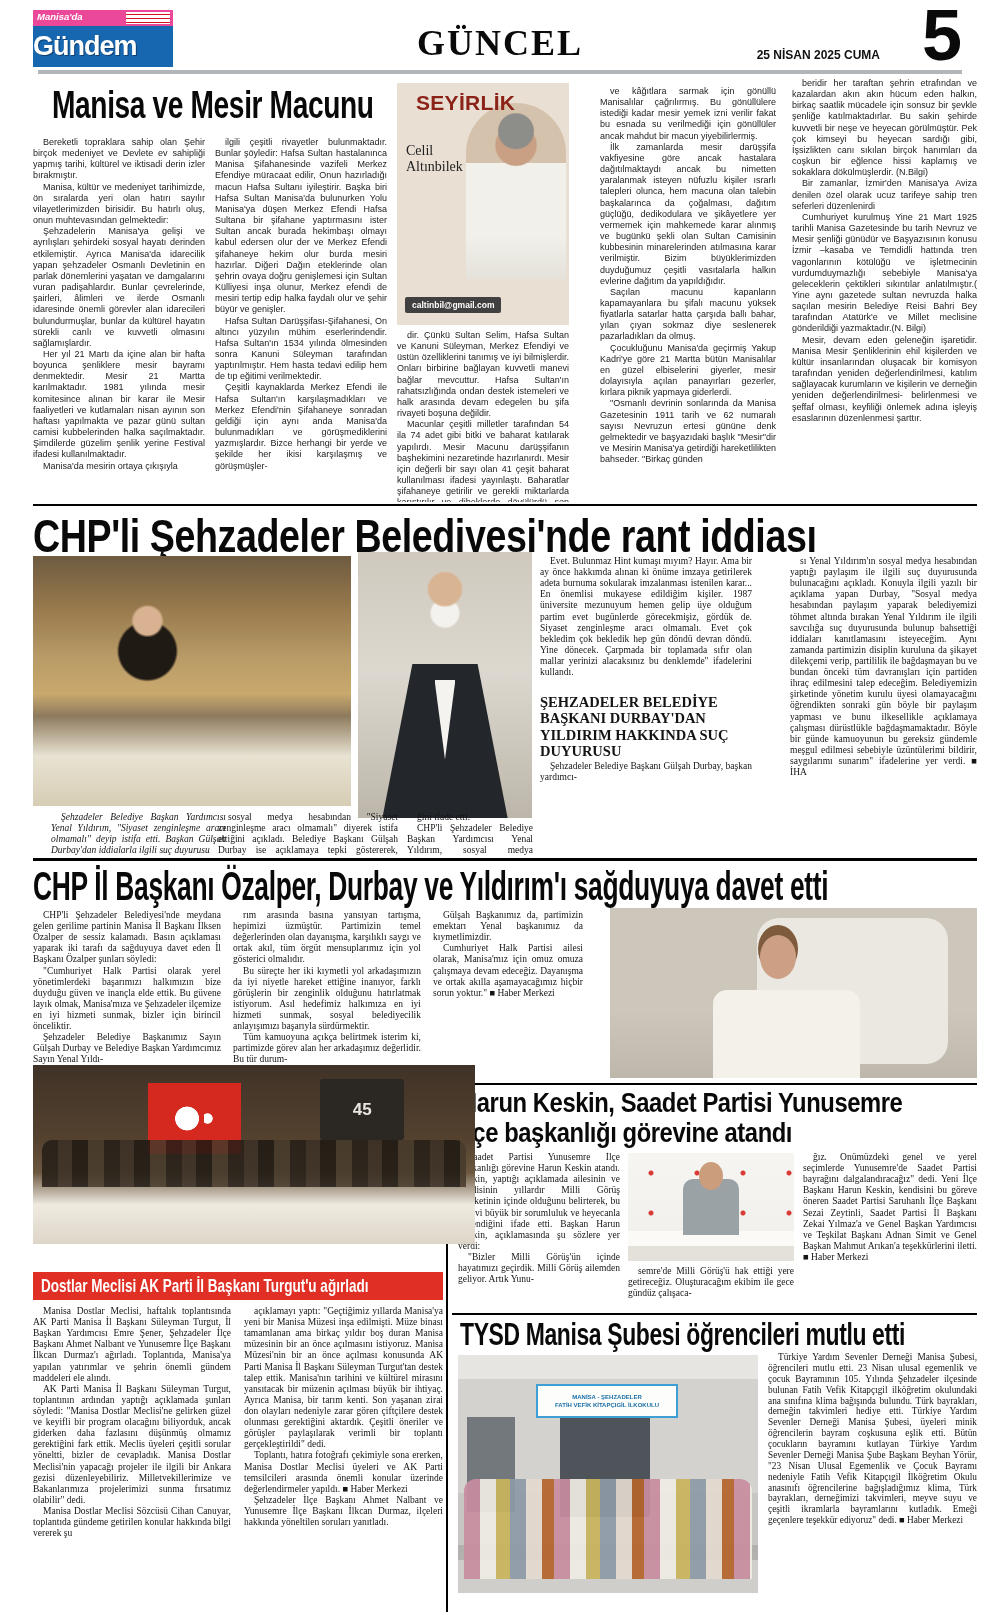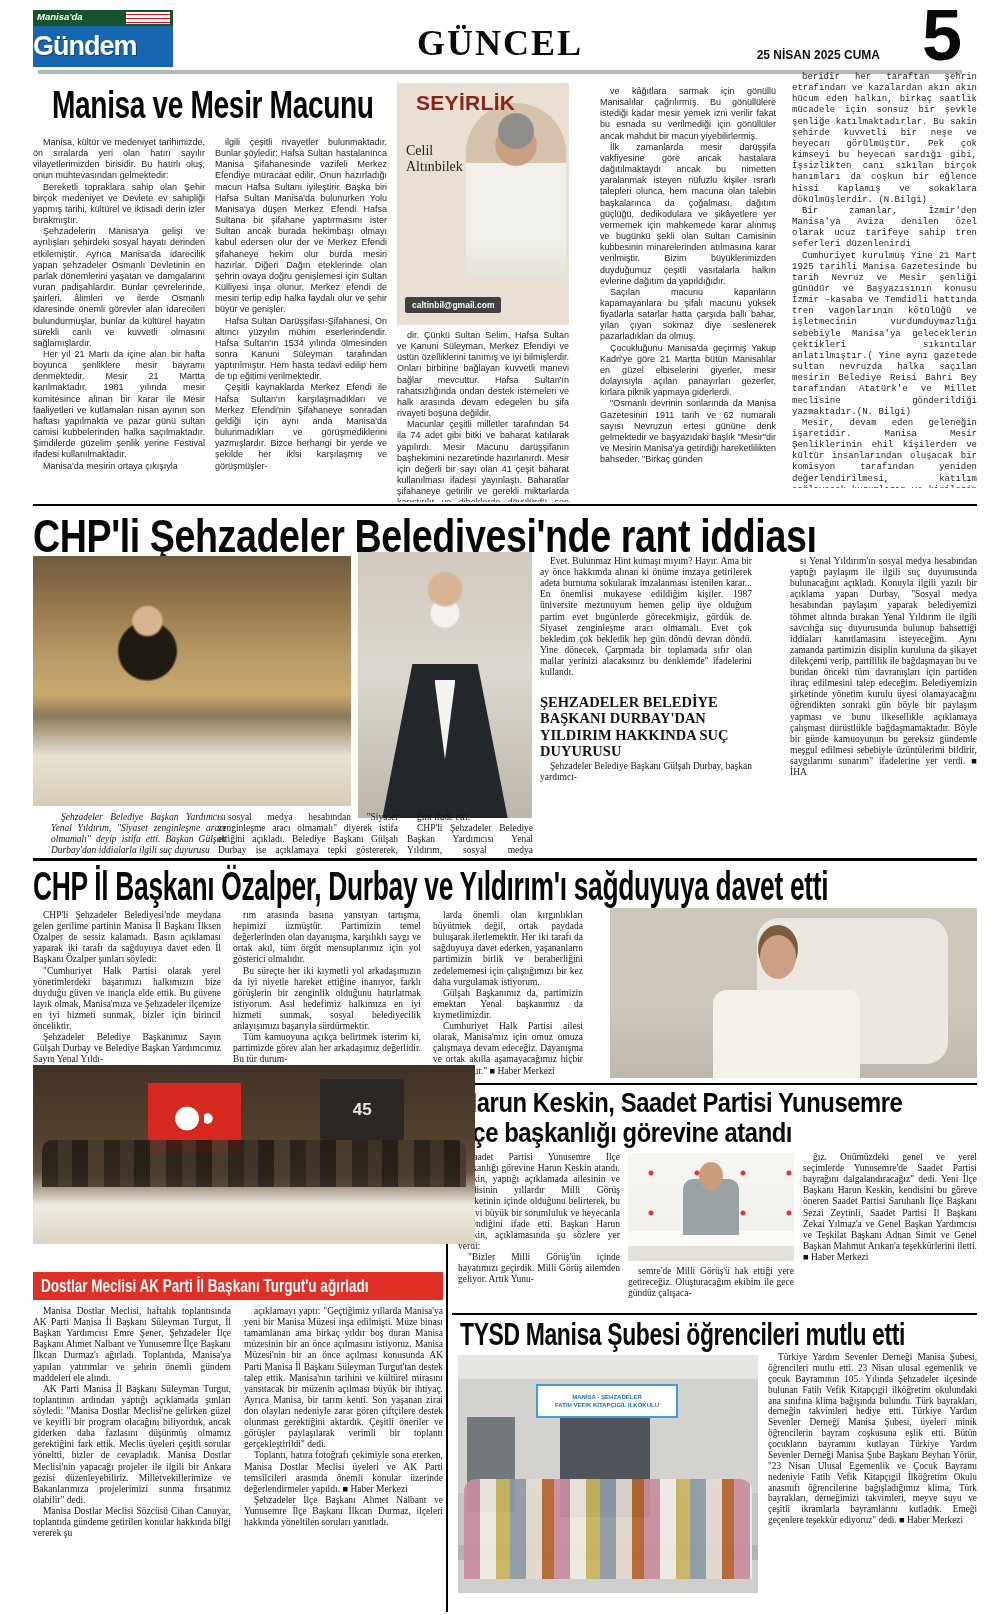--- a/index.html
+++ b/index.html
@@ -10,21 +10,21 @@
             transform-origin:left top;font-family:"Liberation Sans",sans-serif;letter-spacing:-0.5px;}
   .col{position:absolute;overflow:hidden;text-align:justify;}
   .sansbody{font-family:"Liberation Sans",sans-serif;font-size:9px;line-height:1.24;color:#1c1c1c;}
   .serifbody{font-family:"Liberation Serif",serif;font-size:9.5px;line-height:1.17;color:#141414;}
   .col p{margin:0;text-indent:10px;}
   .subhead{font-family:"Liberation Serif",serif;font-weight:bold;font-size:14.5px;line-height:1.12;
            margin:16px 0 2px;text-indent:0;text-align:left;}
   .photo{position:absolute;overflow:hidden;background:#cfccc4;}
   
   .logo{position:absolute;left:33px;top:10px;width:140px;height:57px;}
-  .logo-red{position:absolute;left:0;top:0;right:0;height:16px;background:#14532d;}
+  .logo-red{position:absolute;left:0;top:0;right:0;height:16px;background:#ec4899;}
   .logo-top-text{position:absolute;left:4px;top:1px;color:#fff;font-style:italic;font-weight:bold;font-size:9.5px;}
   .logo-tag{position:absolute;top:2px;right:3px;width:44px;height:12px;background:#fff;
             background-image:repeating-linear-gradient(180deg,#d0151c 0 1px,transparent 1px 4px);background-position:0 2px;background-size:100% 10px;background-repeat:no-repeat;}
   .logo-blue{position:absolute;left:0;top:16px;right:0;bottom:0;background:#1766b0;display:flex;align-items:center;}
   .logo-main{color:#fff;font-weight:bold;font-size:27px;letter-spacing:-1px;text-shadow:1px 1px 0 #0d3f70;}
   .section-title{position:absolute;left:0;right:0;top:22px;text-align:center;
                  font-family:"Liberation Serif",serif;font-weight:bold;font-size:36px;letter-spacing:2px;color:#0a0a0a;}
   .date{position:absolute;right:120px;top:48px;font-weight:bold;font-size:12px;color:#111;}
   .pageno{position:absolute;right:38px;top:-6px;font-weight:bold;font-size:72px;color:#0a0a0a;}
   .header-rule{position:absolute;left:38px;top:70px;width:924px;height:4px;background:#b3b6b9;}
@@ -101,22 +101,22 @@
     </div>
   </div>
   <div class="section-title">GÜNCEL</div>
   <div class="date">25 NİSAN 2025 CUMA</div>
   <div class="pageno">5</div>
   <div class="header-rule"></div>
 
   <div class="headline" style="left:52px;top:84px;font-size:38px;transform:scaleX(.74);">Manisa ve Mesir Macunu</div>
 
   <div class="col sansbody" style="left:33px;top:137px;width:172px;height:366px;">
+      <p>Bereketli topraklara sahip olan Şehir birçok medeniyet ve Devlete ev sahipliği yapmış tarihi, kültürel ve iktisadi derin izler bırakmıştır.</p>
       <p>Manisa, kültür ve medeniyet tarihimizde, ön sıralarda yeri olan hatırı sayılır vilayetlerimizden birisidir. Bu hatırlı oluş, onun muhtevasından gelmektedir:</p>
-      <p>Bereketli topraklara sahip olan Şehir birçok medeniyet ve Devlete ev sahipliği yapmış tarihi, kültürel ve iktisadi derin izler bırakmıştır.</p>
       <p>Şehzadelerin Manisa'ya gelişi ve ayrılışları şehirdeki sosyal hayatı derinden etkilemiştir. Ayrıca Manisa'da idarecilik yapan şehzadeler Osmanlı Devletinin en parlak dönemlerini yaşatan ve damgalarını vuran padişahlardır. Bunlar çevrelerinde, şairleri, âlimleri ve ilerde Osmanlı idaresinde önemli görevler alan idarecileri bulundurmuşlar, bunlar da kültürel hayatın sürekli canlı ve kuvvetli olmasını sağlamışlardır.</p>
       <p>Her yıl 21 Martı da içine alan bir hafta boyunca şenliklere mesir bayramı denmektedir. Mesir 21 Martta karılmaktadır. 1981 yılında mesir komitesince alınan bir karar ile Mesir faaliyetleri ve kutlamaları nisan ayının son haftası yapılmakta ve pazar günü sultan camisi kubbelerinden halka saçılmaktadır. Şimdilerde güzelim şenlik yerine Festival ifadesi kullanılmaktadır.</p>
       <p>Manisa'da mesirin ortaya çıkışıyla</p>
     </div>
   <div class="col sansbody" style="left:215px;top:137px;width:172px;height:366px;">
       <p>ilgili çeşitli rivayetler bulunmaktadır. Bunlar şöyledir: Hafsa Sultan hastalanınca Manisa Şifahanesinde vazifeli Merkez Efendiye müracaat edilir, Onun hazırladığı macun Hafsa Sultanı iyileştirir. Başka biri Hafsa Sultan Manisa'da bulunurken Yolu Manisa'ya düşen Merkez Efendi Hafsa Sultana bir şifahane yaptırmasını ister Sultan ancak burada hekimbaşı olmayı kabul edersen olur der ve Merkez Efendi şifahaneye hekim olur burda mesiri hazırlar. Diğeri Dağın eteklerinde olan şehrin ovaya doğru genişlemesi için Sultan Külliyesi inşa olunur, Merkez efendi de mesiri tertip edip halka faydalı olur ve şehir büyür ve genişler.</p>
       <p>Hafsa Sultan Darüşşifası-Şifahanesi, On altıncı yüzyılın mühim eserlerindendir. Hafsa Sultan'ın 1534 yılında ölmesinden sonra Kanuni Süleyman tarafından yaptırılmıştır. Hem hasta tedavi edilip hem de tıp eğitimi verilmektedir.</p>
       <p>Çeşitli kaynaklarda Merkez Efendi ile Hafsa Sultan'ın karşılaşmadıkları ve Merkez Efendi'nin Şifahaneye sonradan geldiği için aynı anda Manisa'da bulunmadıkları ve görüşmediklerini yazmışlardır. Bizce herhangi bir yerde ve şekilde her ikisi karşılaşmış ve görüşmüşler-</p>
     </div>
 
@@ -131,21 +131,21 @@
       <p>dir. Çünkü Sultan Selim, Hafsa Sultan ve Kanuni Süleyman, Merkez Efendiyi ve üstün özelliklerini tanımış ve iyi bilmişlerdir. Onları birbirine bağlayan kuvvetli manevi bağlar mevcuttur. Hafsa Sultan'ın rahatsızlığında ondan destek istemeleri ve halk arasında devam edegelen bu şifa rivayeti boşuna değildir.</p>
       <p>Macunlar çeşitli milletler tarafından 54 ila 74 adet gibi bitki ve baharat katılarak yapılırdı. Mesir Macunu darüşşifanın başhekimini nezaretinde hazırlanırdı. Mesir için değerli bir sayı olan 41 çeşit baharat kullanılması ifadesi yayınlaştı. Baharatlar şifahaneye getirilir ve gerekli miktarlarda karıştırılır ve dibeklerde dövülürdü son zamanlarda şifahanede yalnızca akıl hastaları olması sebebiyle, oradaki baharatın onlara dövdürüldüğü ve bu macunun da ayrı bir şifa kaynağı olduğuna inanılırdı. Döğülen baharat imarethaneye yollanır ve büyük kazanlarda kaynatılır, sonra tekrar şifahanede bir odaya konur macuna şekil vermek</p>
     </div>
   <div class="col sansbody" style="left:600px;top:86px;width:176px;height:416px;">
       <p>ve kâğıtlara sarmak için gönüllü Manisalılar çağrılırmış. Bu gönüllülere istediği kadar mesir yemek izni verilir fakat bu esnada su verilmediği için gönüllüler ancak mahdut bir macun yiyebilirlermiş.</p>
       <p>İlk zamanlarda mesir darüşşifa vakfiyesine göre ancak hastalara dağıtılmaktaydı ancak bu nimetten yaralanmak isteyen nüfuzlu kişiler ısrarlı talepleri olunca, hem macuna olan talebin başkalarınca da çoğalması, dağıtım güçlüğü, dedikodulara ve şikâyetlere yer vermemek için mahkemede karar alınmış ve bugünkü şekli olan Sultan Camisinin kubbesinin minarelerinden atılmasına karar verilmiştir. Bizim büyüklerimizden duyduğumuz çeşitli vasıtalarla halkın evlerine dağıtım da yapıldığıdır.</p>
       <p>Saçılan macunu kapanların kapamayanlara bu şifalı macunu yüksek fiyatlarla satarlar hatta çarşıda ballı bahar, yılan çıyan sokmaz diye seslenerek pazarladıkları da olmuş.</p>
       <p>Çocukluğunu Manisa'da geçirmiş Yakup Kadri'ye göre 21 Martta bütün Manisalılar en güzel elbiselerini giyerler, mesir dolayısıyla açılan panayırları gezerler, kırlara piknik yapmaya giderlerdi.</p>
       <p>"Osmanlı devrinin sonlarında da Manisa Gazetesinin 1911 tarih ve 62 numaralı sayısı Nevruzun ertesi gününe denk gelmektedir ve başyazıdaki başlık "Mesir"dir ve Mesirin Manisa'ya getirdiği hareketlilikten bahseder. "Birkaç günden</p>
     </div>
-  <div class="col sansbody" style="left:792px;top:72px;width:185px;height:416px;font-family:Liberation Mono, monospace;">
+  <div class="col sansbody" style="left:792px;top:78px;width:185px;height:416px;">
       <p>beridir her taraftan şehrin etrafından ve kazalardan akın akın hücum eden halkın, birkaç saatlik mücadele için sonsuz bir şevkle şenliğe katılmaktadırlar. Bu sakin şehirde kuvvetli bir neşe ve heyecan görülmüştür. Pek çok kimseyi bu heyecan sardığı gibi, İşsizlikten canı sıkılan birçok hanımları da coşkun bir eğlence hissi kaplamış ve sokaklara dökülmüşlerdir. (N.Bilgi)</p>
       <p>Bir zamanlar, İzmir'den Manisa'ya Aviza denilen özel olarak ucuz tarifeye sahip tren seferleri düzenlenirdi</p>
       <p>Cumhuriyet kurulmuş Yine 21 Mart 1925 tarihli Manisa Gazetesinde bu tarih Nevruz ve Mesir şenliği günüdür ve Başyazısının konusu İzmir –kasaba ve Temdidli hattında tren vagonlarının kötülüğü ve işletmecinin vurdumduymazlığı sebebiyle Manisa'ya geleceklerin çektikleri sıkıntılar anlatılmıştır.( Yine aynı gazetede sultan nevruzda halka saçılan mesirin Belediye Reisi Bahri Bey tarafından Atatürk'e ve Millet meclisine gönderildiği yazmaktadır.(N. Bilgi)</p>
       <p>Mesir, devam eden geleneğin işaretidir. Manisa Mesir Şenliklerinin ehil kişilerden ve kültür insanlarından oluşacak bir komisyon tarafından yeniden değerlendirilmesi, katılım sağlayacak kurumların ve kişilerin ve derneğin yeniden değerlendirilmesi- belirlenmesi ve şeffaf olması, keyfiliği önlemek adına işleyiş esaslarının düzenlenmesi şarttır.</p>
     </div>
 
   <div class="rule" style="left:33px;top:504px;width:944px;height:2px;"></div>
 
   <div class="headline" style="left:33px;top:508px;font-size:47px;transform:scaleX(.80);">CHP'li Şehzadeler Belediyesi'nde rant iddiası</div>
 
@@ -185,21 +185,20 @@
       <p>CHP'li Şehzadeler Belediyesi'nde meydana gelen gerilime partinin Manisa İl Başkanı İlksen Özalper de sessiz kalamadı. Basın açıklaması yaparak iki tarafı da sağduyuya davet eden İl Başkanı Özalper şunları söyledi:</p>
       <p>"Cumhuriyet Halk Partisi olarak yerel yönetimlerdeki başarımızı halkımızın bize duyduğu güven ve inançla elde ettik. Bu güvene layık olmak, Manisa'mıza ve Şehzadeler ilçemize en iyi hizmeti sunmak, bizler için birincil önceliktir.</p>
       <p>Şehzadeler Belediye Başkanımız Sayın Gülşah Durbay ve Belediye Başkan Yardımcımız Sayın Yenal Yıldı-</p>
     </div>
   <div class="col serifbody" style="left:233px;top:910px;width:188px;height:170px;">
       <p>rım arasında basına yansıyan tartışma, hepimizi üzmüştür. Partimizin temel değerlerinden olan dayanışma, karşılıklı saygı ve ortak akıl, tüm örgüt mensuplarımız için yol gösterici olmalıdır.</p>
       <p>Bu süreçte her iki kıymetli yol arkadaşımızın da iyi niyetle hareket ettiğine inanıyor, farklı görüşlerin bir zenginlik olduğunu hatırlatmak istiyorum. Asıl hedefimiz halkımıza en iyi hizmeti sunmak, sosyal belediyecilik anlayışımızı başarıyla sürdürmektir.</p>
       <p>Tüm kamuoyuna açıkça belirtmek isterim ki, partimizde görev alan her arkadaşımız değerlidir. Bu tür durum-</p>
     </div>
   <div class="col serifbody" style="left:433px;top:910px;width:150px;height:170px;">
-      <p>larda önemli olan kırgınlıkları büyütmek değil, ortak paydada buluşarak ilerlemektir. Her iki tarafı da sağduyuya davet ederken, yaşananların partimizin birlik ve beraberliğini zedelememesi için çalıştığımızı bir kez daha vurgulamak istiyorum.</p>
       <p>Gülşah Başkanımız da, partimizin emektarı Yenal başkanımız da kıymetlimizdir.</p>
       <p>Cumhuriyet Halk Partisi ailesi olarak, Manisa'mız için omuz omuza çalışmaya devam edeceğiz. Dayanışma ve ortak akılla aşamayacağımız hiçbir sorun yoktur." ■ Haber Merkezi</p>
     </div>
 
   <div class="photo ph3" style="left:610px;top:908px;width:367px;height:170px;">
     <div class="chair"></div>
     <div class="jacket"></div>
     <div class="head3"></div>
   </div>
 

